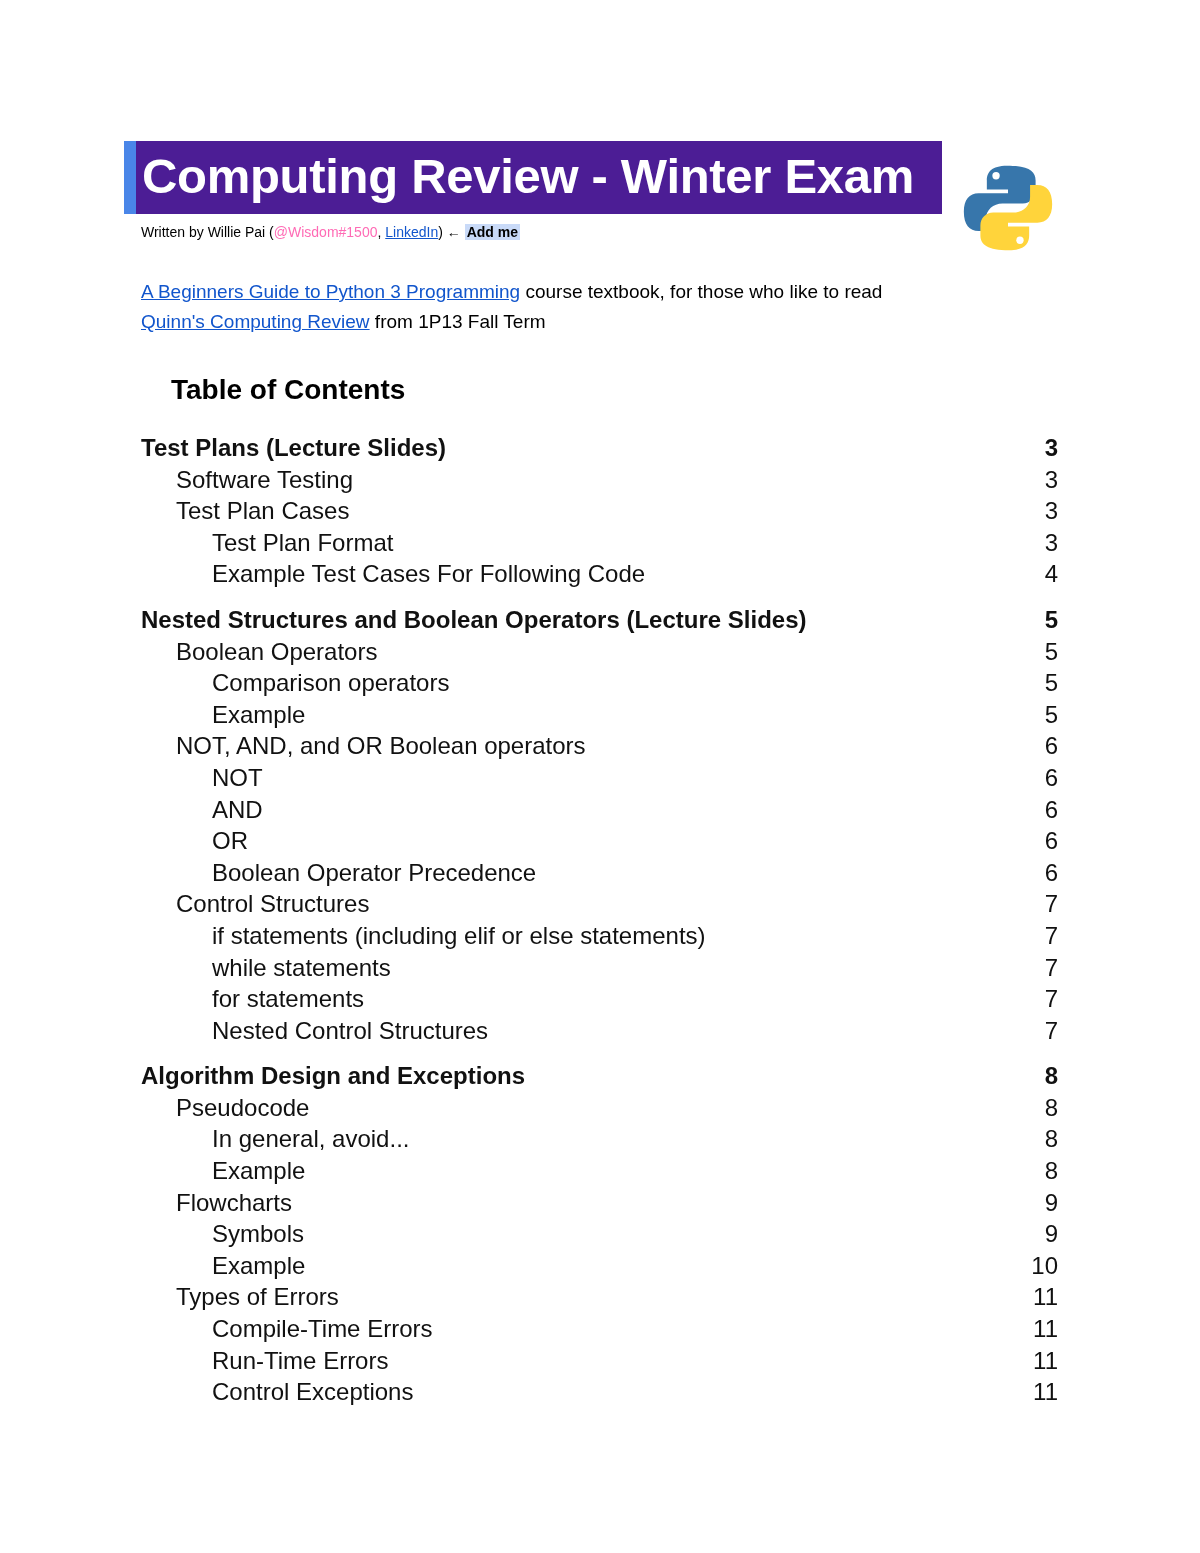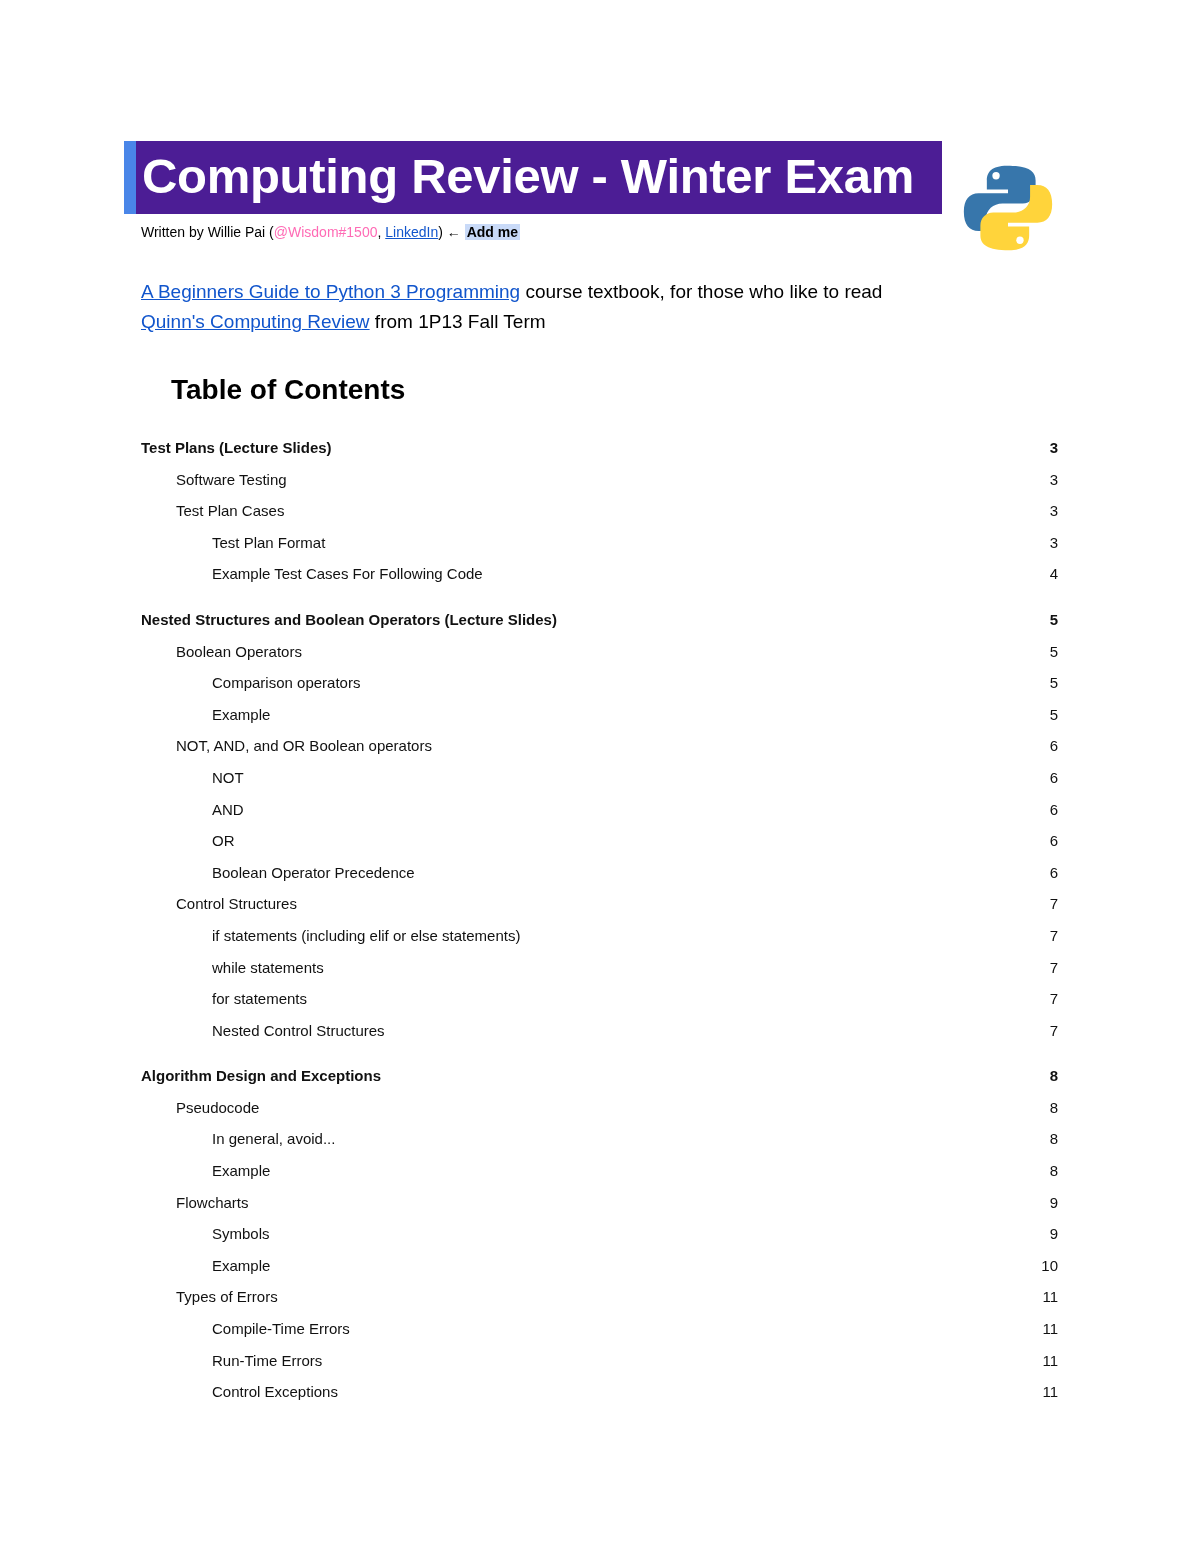--- a/index.html
+++ b/index.html
@@ -9,21 +9,21 @@
     .title-text { position: absolute; left: 18px; top: 4px; font-size: 49px; font-weight: bold; color: #ffffff; line-height: 62px; white-space: nowrap; letter-spacing: -0.3px; }
     .python-logo { position: absolute; left: 962px; top: 162px; width: 92px; height: 92px; }
     .byline { position: absolute; left: 141px; top: 218px; font-size: 14px; line-height: 28px; white-space: nowrap; }
     .pink { color: #ff6bb5; }
     .link { color: #1155cc; text-decoration: underline; }
     .addme { font-weight: bold; background: #c9daf8; padding: 0 2px; }
     .intro { position: absolute; left: 141px; top: 277px; font-size: 19px; line-height: 30px; width: 900px; }
     .toc-title { position: absolute; left: 141px; top: 370px; font-size: 28px; font-weight: bold; line-height: 40px; margin-left: 30px; }
     .toc { position: absolute; left: 141px; top: 432px; width: 917px; }
     .toc-section { margin-bottom: 14px; }
-    .toc-row { display: flex; justify-content: space-between; align-items: baseline; height: 31.6px; font-size: 15px; line-height: 31.6px; color: #111; }
+    .toc-row { display: flex; justify-content: space-between; align-items: baseline; height: 31.6px; font-size: 24px; line-height: 31.6px; color: #111; }
     .toc-row.l1 { font-weight: bold; }
     .toc-row.l2 .toc-label { padding-left: 35px; }
     .toc-row.l3 .toc-label { padding-left: 71px; }
     .toc-page { min-width: 30px; text-align: right; }
   </style>
 </head>
 <body>
 
 <div class="title-bar">
   <div class="title-accent"></div>

